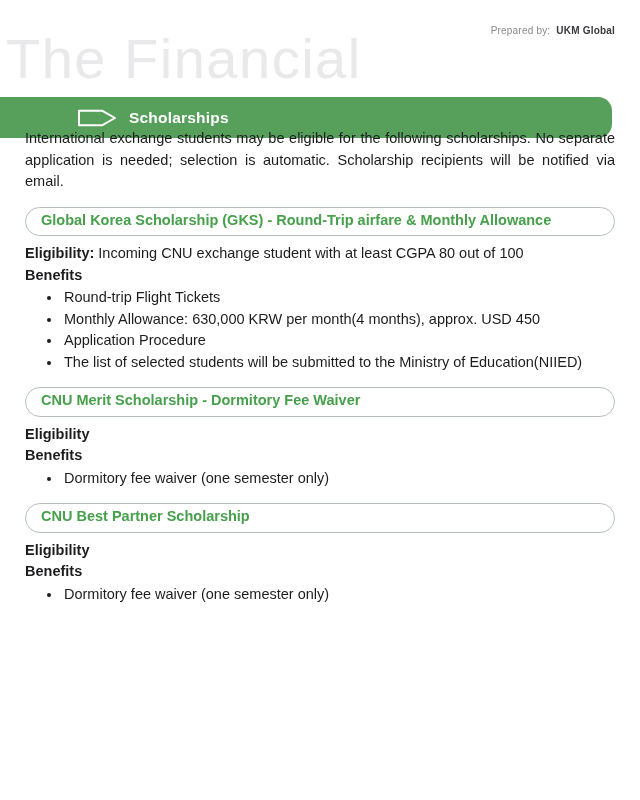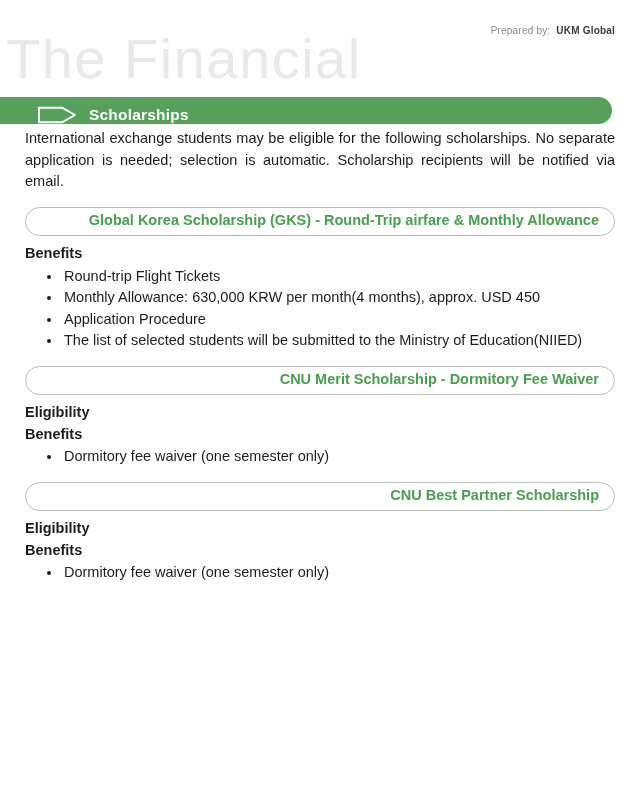--- a/index.html
+++ b/index.html
@@ -34,25 +34,26 @@
     font-weight: 400;
     letter-spacing: 1.5px;
     color: #e9e9eb;
     white-space: nowrap;
   }
   .banner {
     position: absolute;
     top: 97px;
     left: 0;
     width: 612px;
-    height: 27px;
+    height: 41px;
     background: #57a05c;
     border-radius: 0 14px 14px 0;
     display: flex;
-    align-items: flex-end;
+    align-items: center;
+    padding-left: 40px;
   }
   .banner-icon {
     margin-left: 35px;
     width: 44px;
     height: 18px;
     display: inline-flex;
   }
   .banner-icon svg { width: 100%; height: 100%; }
   .banner-title {
     margin-left: 10px;
@@ -68,21 +69,20 @@
     width: 590px;
     font-size: 14.5px;
     line-height: 21.5px;
   }
   .intro { text-align: justify; margin-bottom: 10px; }
   .pill {
     border: 1.5px solid #b6bfb6;
     border-radius: 15px;
     padding: 2px 15px 4px;
     margin: 14px 0 7px;
-    text-align: right;
   }
   .pill-title {
     color: #47a04b;
     font-weight: bold;
     font-size: 14.5px;
   }
   .bold { font-weight: bold; }
   .line { margin: 0; }
   .just { text-align: justify; }
   ul.bullets {
@@ -118,20 +118,21 @@
   </div>
 
   <div class="content">
 
     <p class="intro">International exchange students may be eligible for the following scholarships. No separate application is needed; selection is automatic. Scholarship recipients will be notified via email.</p>
 
     <section>
       <div class="pill">
         <span class="pill-title">Global Korea Scholarship (GKS) - Round-Trip airfare &amp; Monthly Allowance</span>
       </div>
+      <p class="line"><span class="bold">Eligibility:</span> <span>Incoming CNU exchange student with at least CGPA 80 out of 100</span></p>
       <p class="line bold">Benefits</p>
       <ul class="bullets">
         <li>Round-trip Flight Tickets</li>
         <li>Monthly Allowance: 630,000 KRW per month(4 months), approx. USD 450</li>
         <li>Application Procedure</li>
         <li>The list of selected students will be submitted to the Ministry of Education(NIIED)</li>
       </ul>
     </section>
 
     <section>

